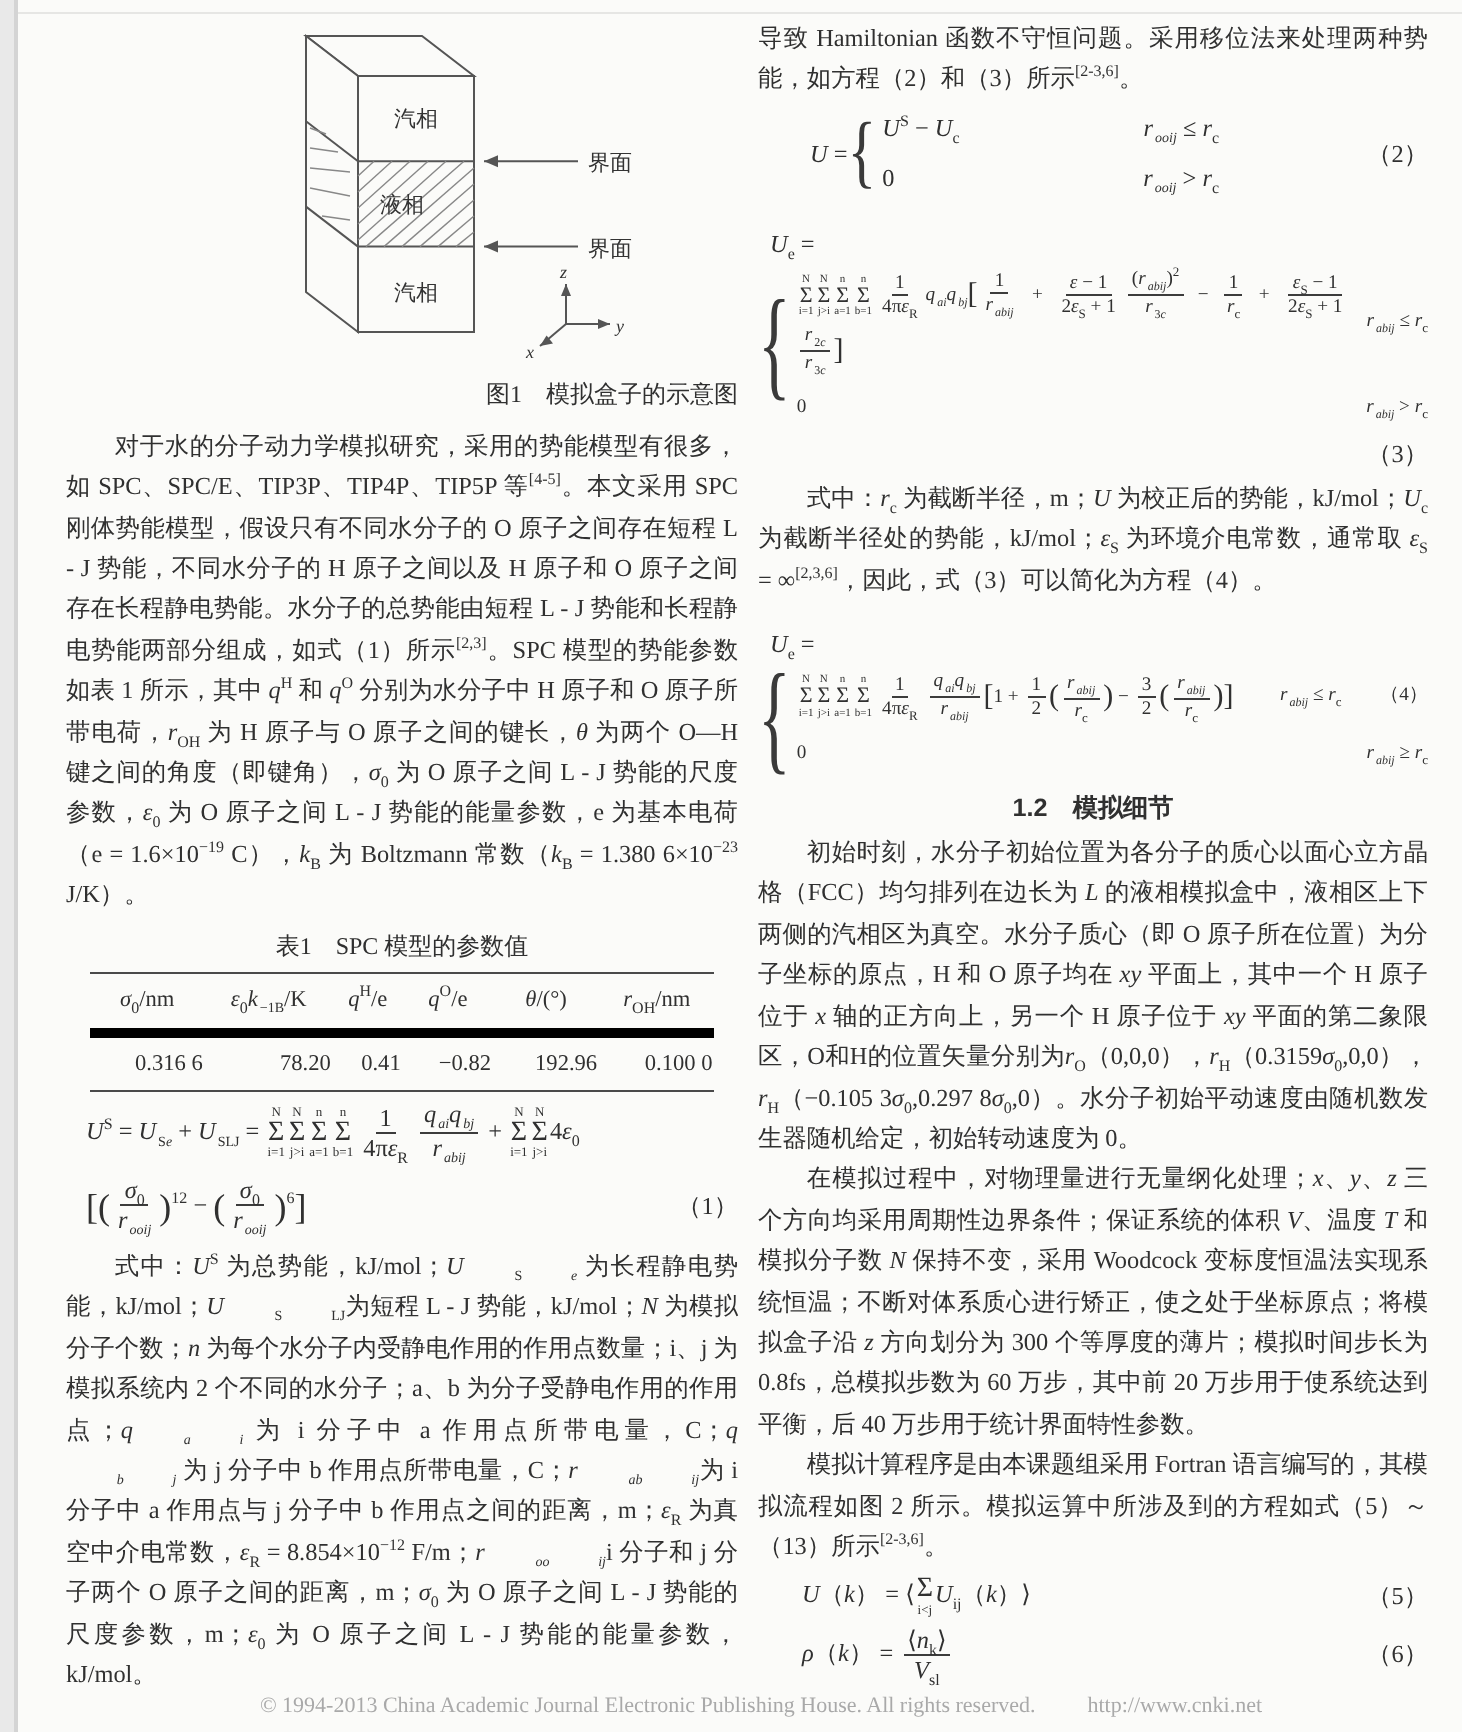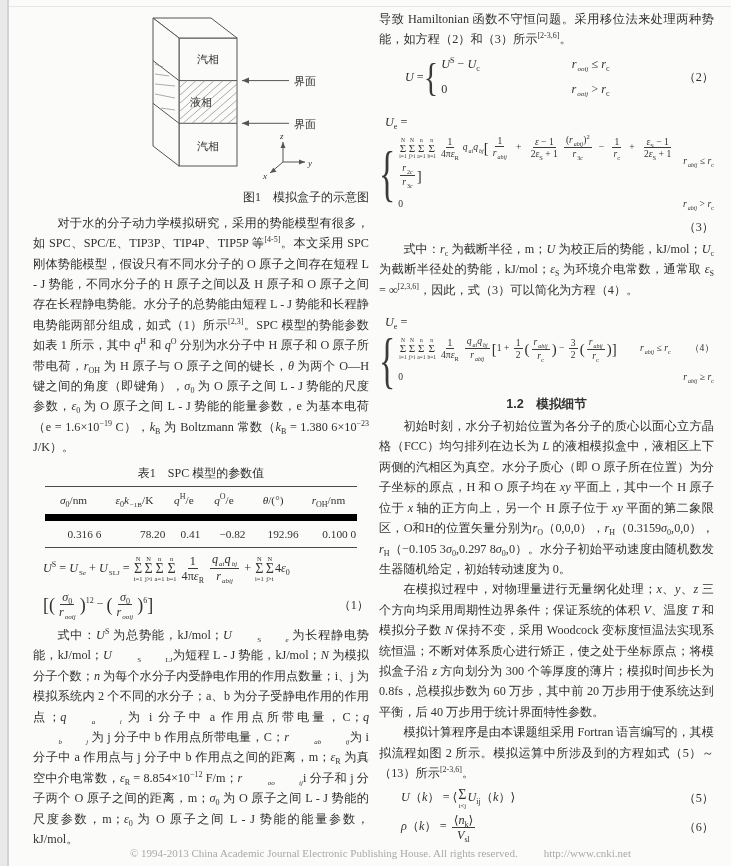--- a/index.html
+++ b/index.html
@@ -13,21 +13,21 @@
   p.body{margin:0;text-indent:2em;}
   i{font-style:italic;}
   sup,sub{font-size:8px;line-height:0;}
   
   .figwrap{text-align:center;}
   .figcap{text-align:right;font-size:12px;margin:1px 0 5px;}
   
   .tabcap{text-align:center;font-size:12px;margin:5px 0 3px;}
   table.params{width:93%;margin:0 auto 4px;border-collapse:collapse;font-size:11.3px;
                border-top:1.6px solid #4a4a4a;border-bottom:1.6px solid #4a4a4a;}
-  table.params th{border-bottom:7px solid #000000;font-weight:normal;padding:3px 1px;white-space:nowrap;text-align:center;}
+  table.params th{border-bottom:5px solid #000000;font-weight:normal;padding:3px 1px;white-space:nowrap;text-align:center;}
   table.params td{padding:3px 1px;text-align:right;white-space:nowrap;}
   
   .eq{display:flex;align-items:center;margin:4px 0 4px 10px;}
   .eqlead{margin:12px 0 0 6px;}
   .eqno{margin-left:auto;padding-left:4px;}
   .sg{display:inline-flex;flex-direction:column;align-items:center;vertical-align:middle;line-height:1;margin:0 1px;}
   .sg .u,.sg .l{font-size:6.5px;line-height:1.1;}
   .sg .m{font-size:14px;line-height:.95;}
   .frac{display:inline-flex;flex-direction:column;align-items:center;vertical-align:middle;line-height:1.15;margin:0 2px;}
   .frac .n{border-bottom:.9px solid #3c3c3c;padding:0 2px;}

